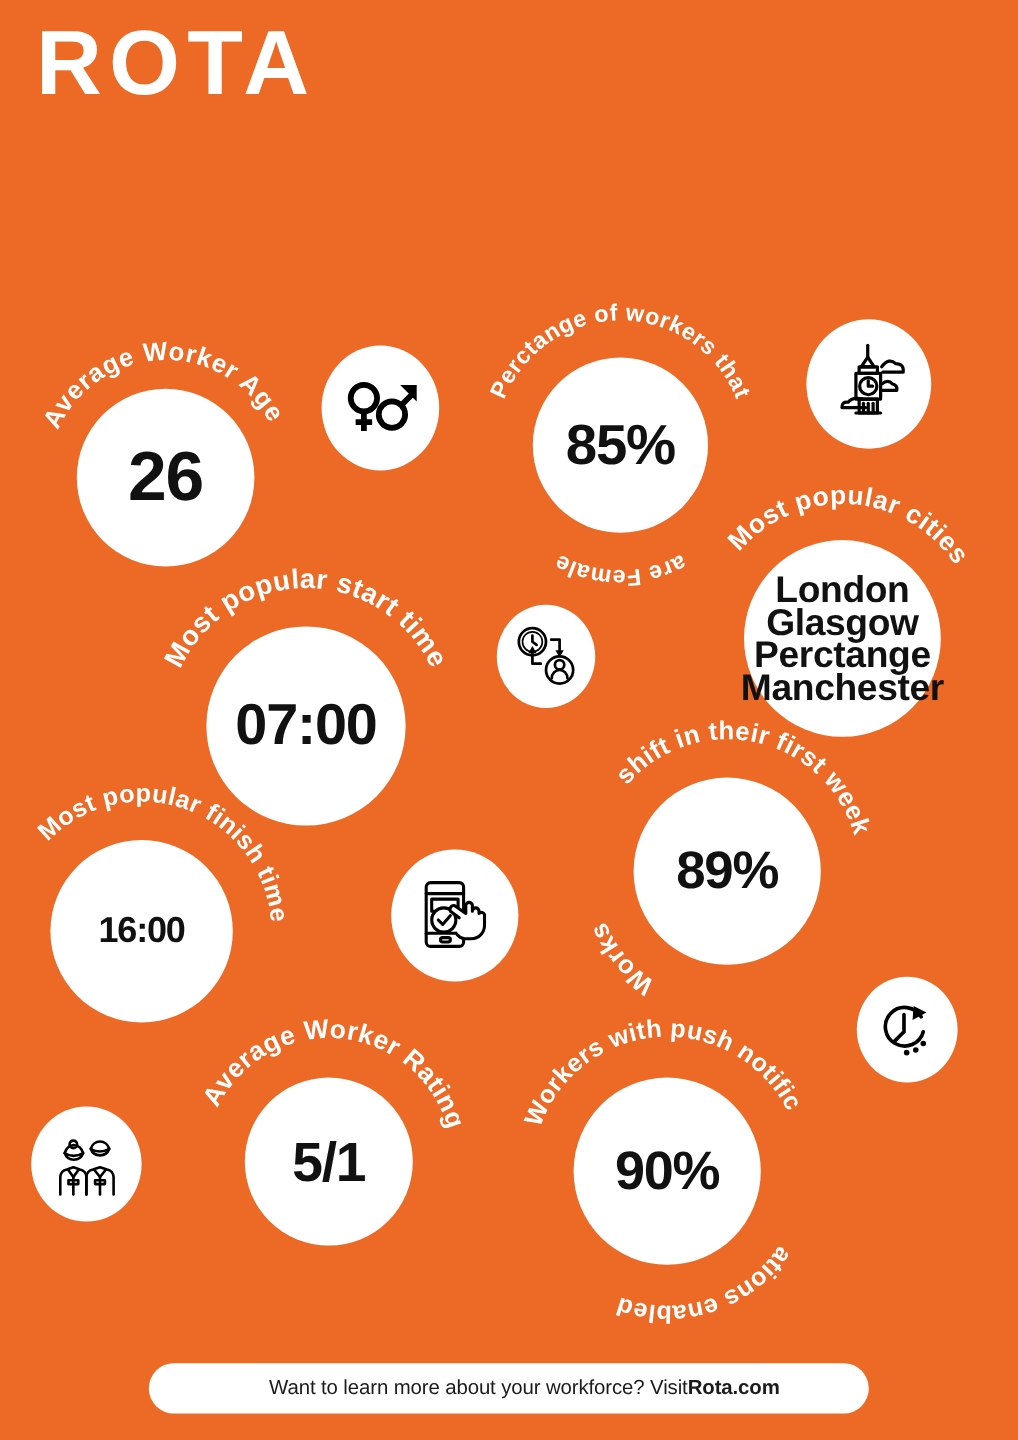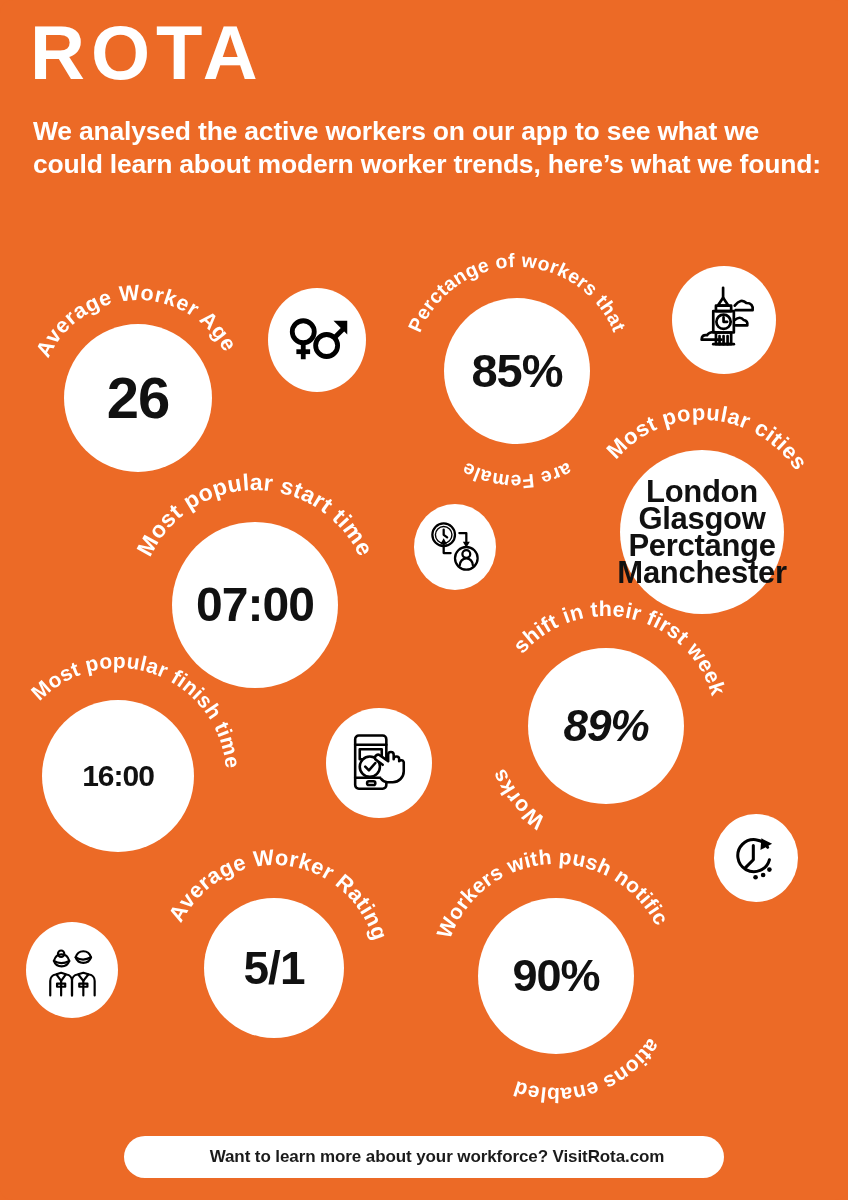--- a/index.html
+++ b/index.html
@@ -118,29 +118,28 @@
     background: #FFFFFF;
     border-radius: 21px;
     display: flex;
     align-items: center;
     justify-content: center;
     font-size: 17px;
     color: #1b1b1b;
     letter-spacing: -0.1px;
   }
   .footer .bold { font-weight: 700; }
-  .footer .plain { font-weight: 700; margin-left: 26px; }
+  .footer .plain { font-weight: 400; margin-left: 26px; }
 </style>
 </head>
 <body style="background: rgb(236, 106, 38);">
 
 <div id="poster" style="background: rgb(236, 106, 38);">
 
   <div class="brand">ROTA</div>
-  <div class="intro">We analysed the active workers on our app to see what we could learn about modern worker trends, here’s what we found:</div>
 
   <div class="stat" style="left:64px; top:324px; width:148px; height:148px;">
     <div class="disc" style="width:148px; height:148px;"></div>
     <div class="value" style="position:absolute; left:0; top:0; width:148px; height:148px; display:flex; align-items:center; justify-content:center; font-size:58px;">26</div>
     <svg class="ring" width="260" height="260" viewBox="0 0 260 260" style="left:-56px; top:-56px;">
       <defs>
           <path id="arcAge" d="M 32,130 A 98,98 0 0 1 228,130" fill="none"></path>
         </defs>
       <text font-size="21.5" letter-spacing="0.6">
         <textPath href="#arcAge" startOffset="49%" text-anchor="middle">Average Worker Age</textPath>
@@ -271,21 +270,21 @@
         <rect x="15" y="21" width="24" height="11"></rect>
         <circle cx="26" cy="40" r="11" fill="#fff"></circle>
         <path d="M21 40 l4 4 l7 -8"></path>
         <path d="M40 38 l-8 -6 a3.5 3.5 0 0 1 4 -5 l10 7 v-7 a3 3 0 0 1 6 0 v5 a3 3 0 0 1 6 0 v2 a3 3 0 0 1 5 1 v10 a12 12 0 0 1 -12 12 h-6 a10 10 0 0 1 -7 -4" fill="#fff"></path>
       </g>
     </svg>
   </div>
 
   <div class="stat" style="left:528px; top:648px; width:156px; height:156px;">
     <div class="disc" style="width:156px; height:156px;"></div>
-    <div class="value" style="position:absolute; left:0; top:0; width:156px; height:156px; display:flex; align-items:center; justify-content:center; font-size:44px;font-style:italic;">89%</div>
+    <div class="value" style="position:absolute; left:0; top:0; width:156px; height:156px; display:flex; align-items:center; justify-content:center; font-size:44px;">89%</div>
     <svg class="ring" width="272" height="272" viewBox="0 0 272 272" style="left:-58px; top:-58px;">
       <defs>
         <path id="arcWeek" d="M 26,136 A 110,110 0 0 1 246,136" fill="none"></path>
         <path id="arcWeekB" d="M 246,136 A 110,110 0 0 1 26,136" fill="none"></path>
       </defs>
       <text font-size="21.5" letter-spacing="0.4">
         <textPath href="#arcWeek" startOffset="57%" text-anchor="middle">shift in their first week</textPath>
       </text>
       <text font-size="21.5" letter-spacing="0.4">
         <textPath href="#arcWeekB" startOffset="78%" text-anchor="middle">Works</textPath>

